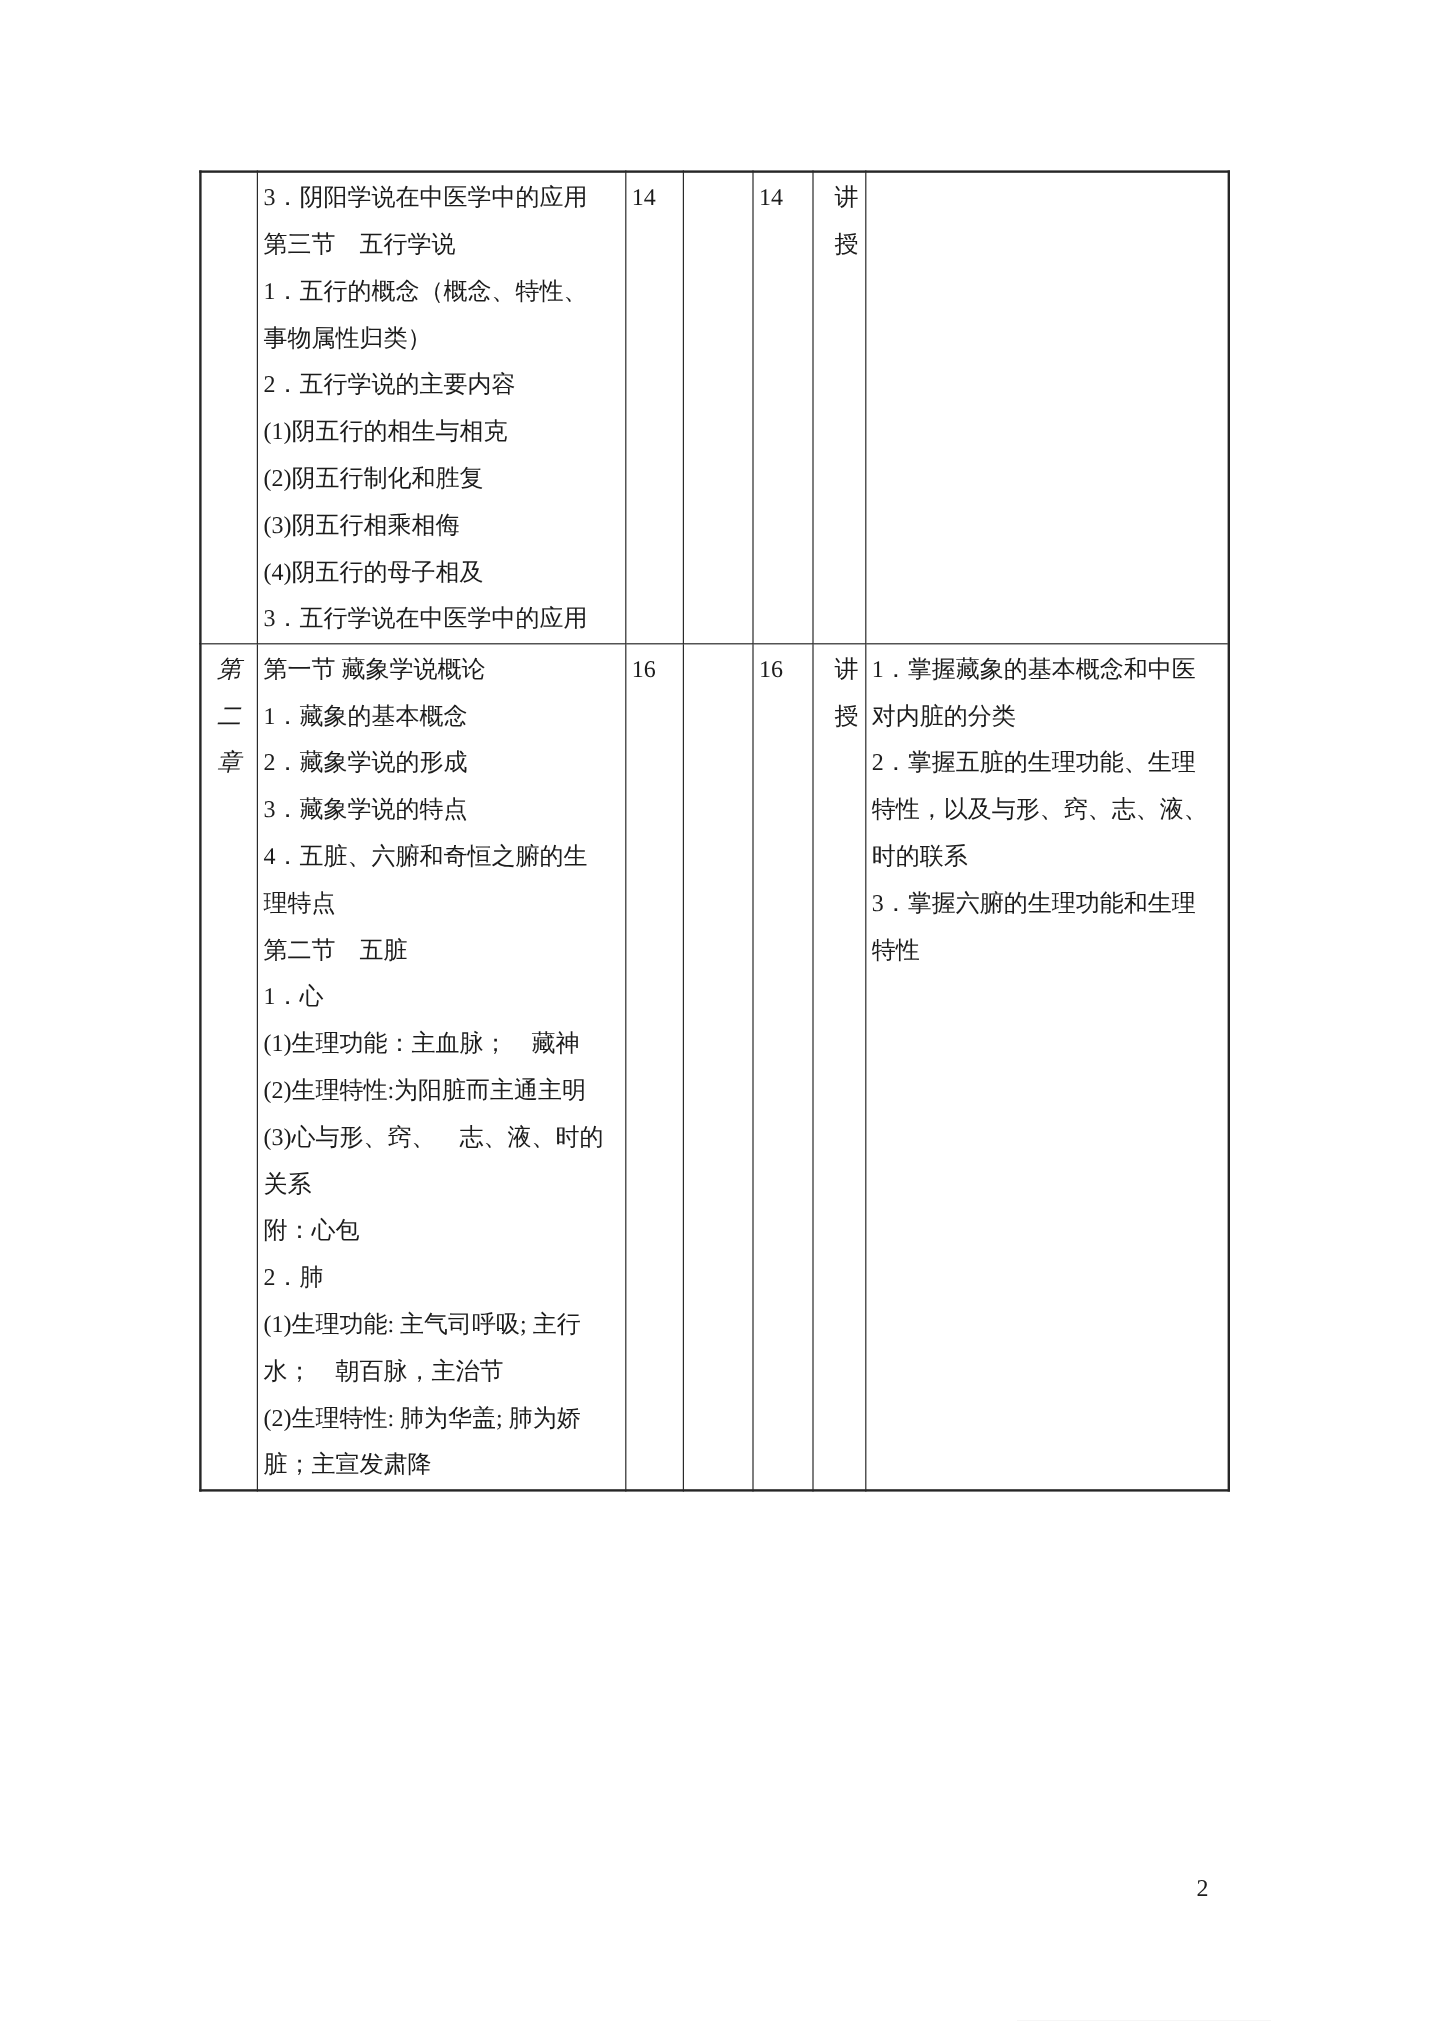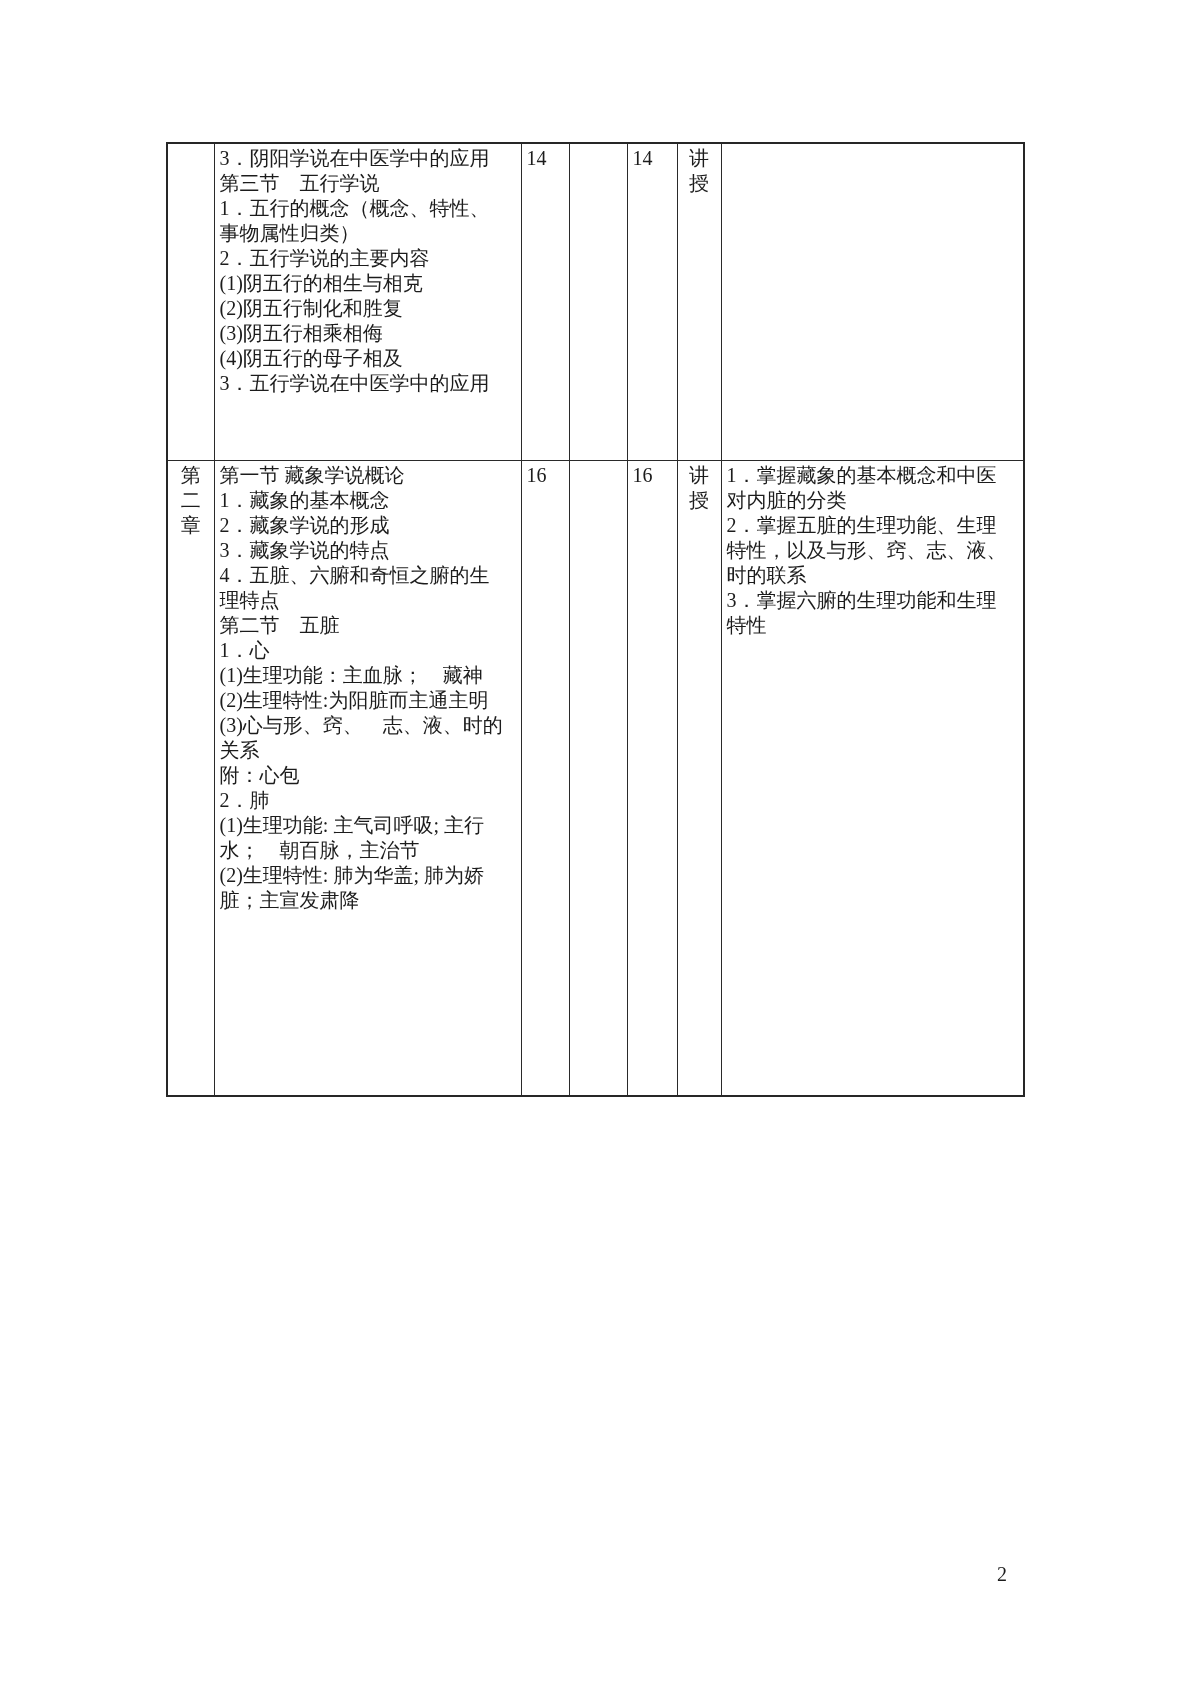--- a/index.html
+++ b/index.html
@@ -24,39 +24,40 @@
     width: 857px;
     border-collapse: collapse;
     table-layout: fixed;
     border: 2px solid #262626;
   }
   table.doc-table td {
     border: 1px solid #2a2a2a;
     vertical-align: top;
     padding: 2px 5px 0 5px;
     font-size: 20px;
-    line-height: 25px;
+    line-height: 39px;
     white-space: pre-line;
     overflow: hidden;
   }
   td.c-chapter {
     text-align: center;
     padding-left: 10px;
     padding-right: 10px;
+    font-style: italic;
   }
   td.c-hours, td.c-lecture {
     padding-left: 2px;
     padding-right: 2px;
   }
   td.c-blank {
     padding-left: 2px;
     padding-right: 2px;
   }
   td.c-method {
-    text-align: center;
+    text-align: right;
     padding-left: 9px;
     padding-right: 9px;
   }
   .page-number {
     position: absolute;
     left: 997px;
     top: 1563px;
     font-size: 20px;
     color: #1c1c1c;
   }

